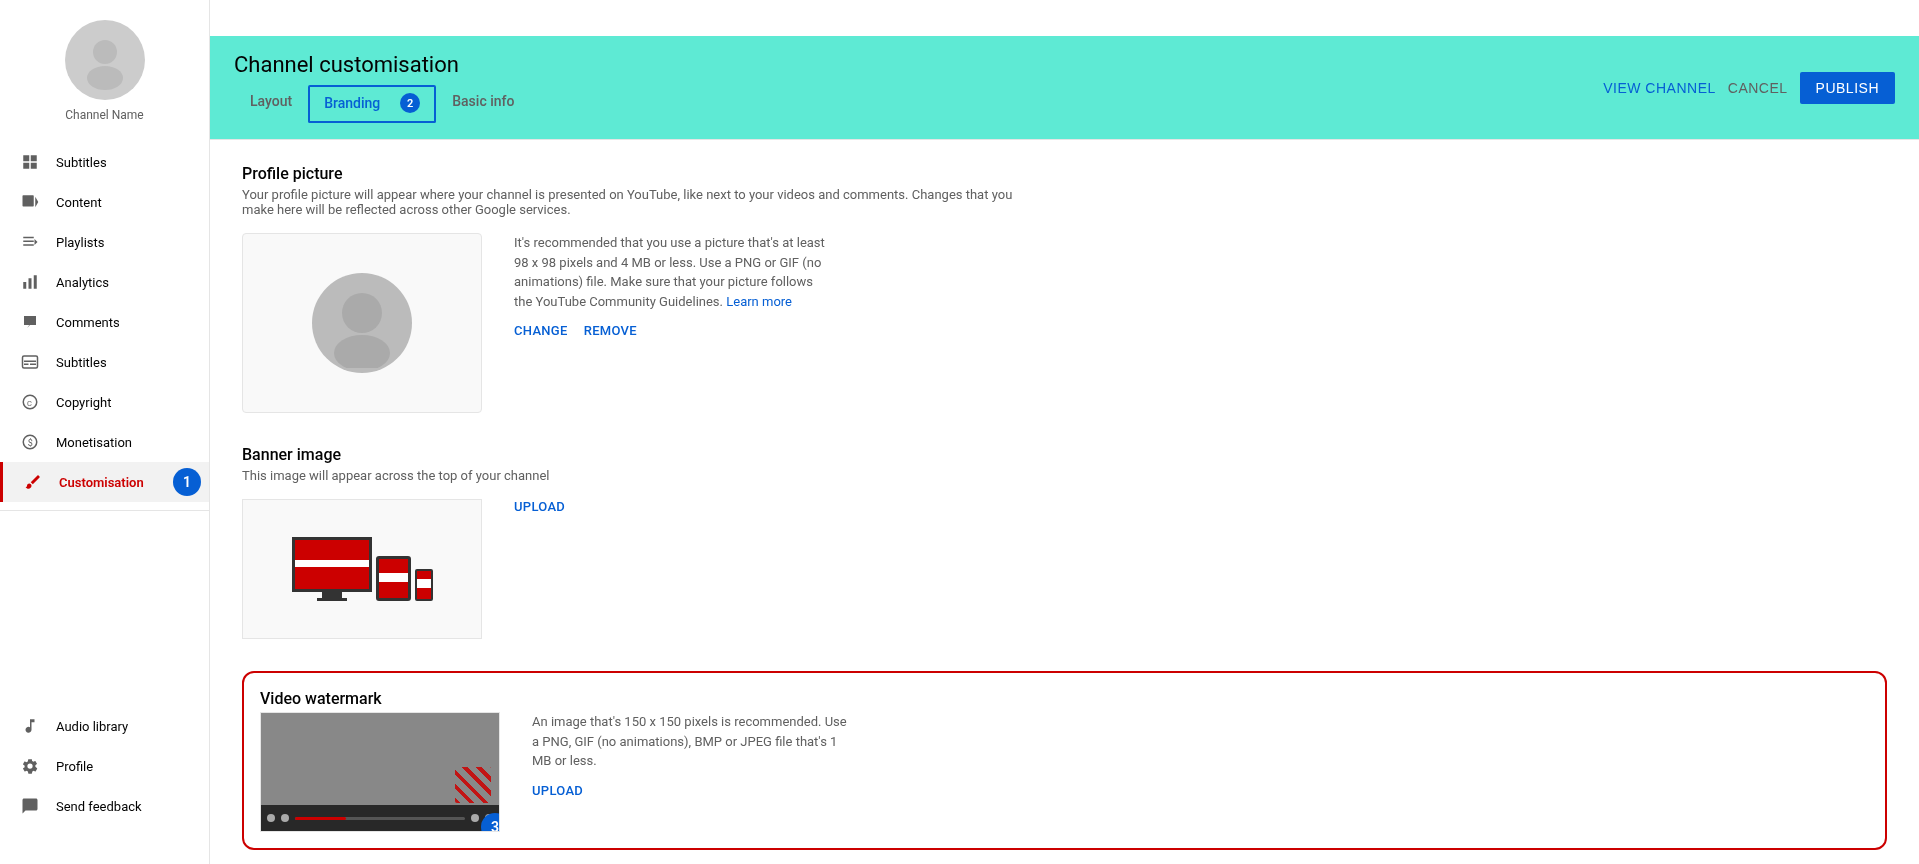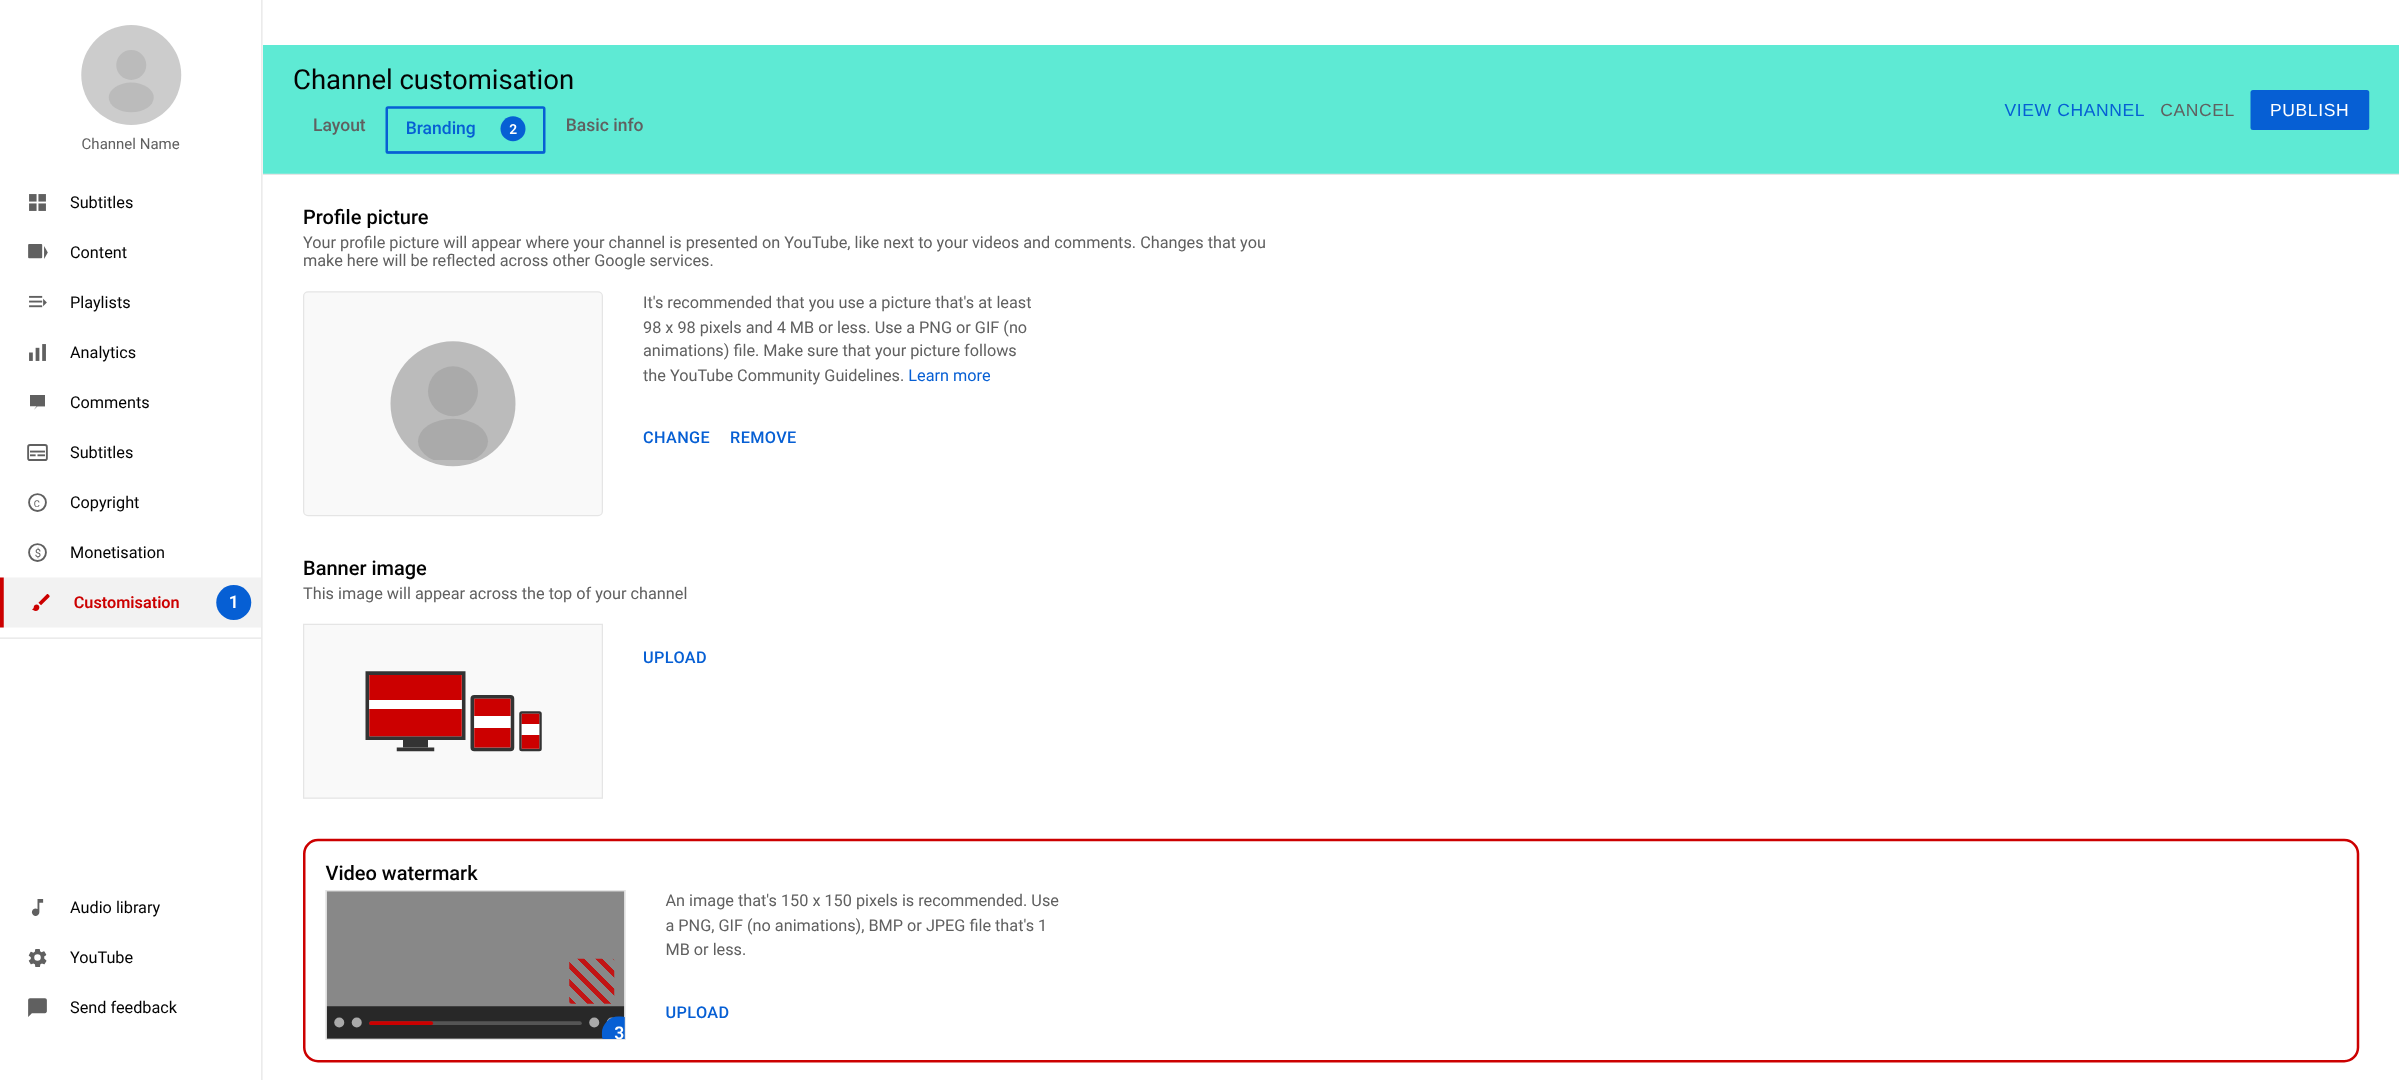--- a/index.html
+++ b/index.html
@@ -347,21 +347,20 @@
       line-height: 1.5;
     }
     .link-blue {
       color: #065fd4;
       cursor: pointer;
       text-decoration: none;
     }
     .action-links {
       display: flex;
       gap: 16px;
-      margin-top: 20px;
     }
     .action-link {
       color: #065fd4;
       font-size: 13px;
       font-weight: 500;
       cursor: pointer;
       text-transform: uppercase;
       letter-spacing: 0.3px;
     }
 
@@ -509,21 +508,21 @@
           </svg>
       </span>
       <span>Audio library</span>
     </li>
     <li class="sidebar-nav-item">
       <span class="nav-icon">
         <svg viewBox="0 0 24 24" fill="#606060">
             <path d="M19.14 12.94a7 7 0 00.06-.94 7 7 0 00-.07-.94l2.03-1.58a.49.49 0 00.12-.61l-1.92-3.32a.49.49 0 00-.59-.22l-2.39.96a7.05 7.05 0 00-1.62-.94l-.36-2.54A.48.48 0 0014 3h-4a.48.48 0 00-.48.41L9.16 5.96a7.25 7.25 0 00-1.62.94l-2.39-.96a.48.48 0 00-.59.22L2.74 9.48a.48.48 0 00.12.61l2.03 1.58a7.1 7.1 0 000 1.88L2.86 15.13a.48.48 0 00-.12.61l1.92 3.32c.12.21.37.29.59.22l2.39-.96c.5.36 1.04.67 1.62.94l.36 2.54c.06.26.28.44.52.44h4c.24 0 .46-.18.52-.44l.36-2.54a7.25 7.25 0 001.62-.94l2.39.96c.22.08.47 0 .59-.22l1.92-3.32a.48.48 0 00-.12-.61zM12 15.5A3.5 3.5 0 1112 8.5a3.5 3.5 0 010 7z"></path>
           </svg>
       </span>
-      <span>YouTube</span>
+      <span>Profile</span>
     </li>
     <li class="sidebar-nav-item">
       <span class="nav-icon">
         <svg viewBox="0 0 24 24" fill="#606060">
             <path d="M20 2H4c-1.1 0-2 .9-2 2v18l4-4h14c1.1 0 2-.9 2-2V4c0-1.1-.9-2-2-2z"></path>
           </svg>
       </span>
       <span>Send feedback</span>
     </li>
   </ul>

